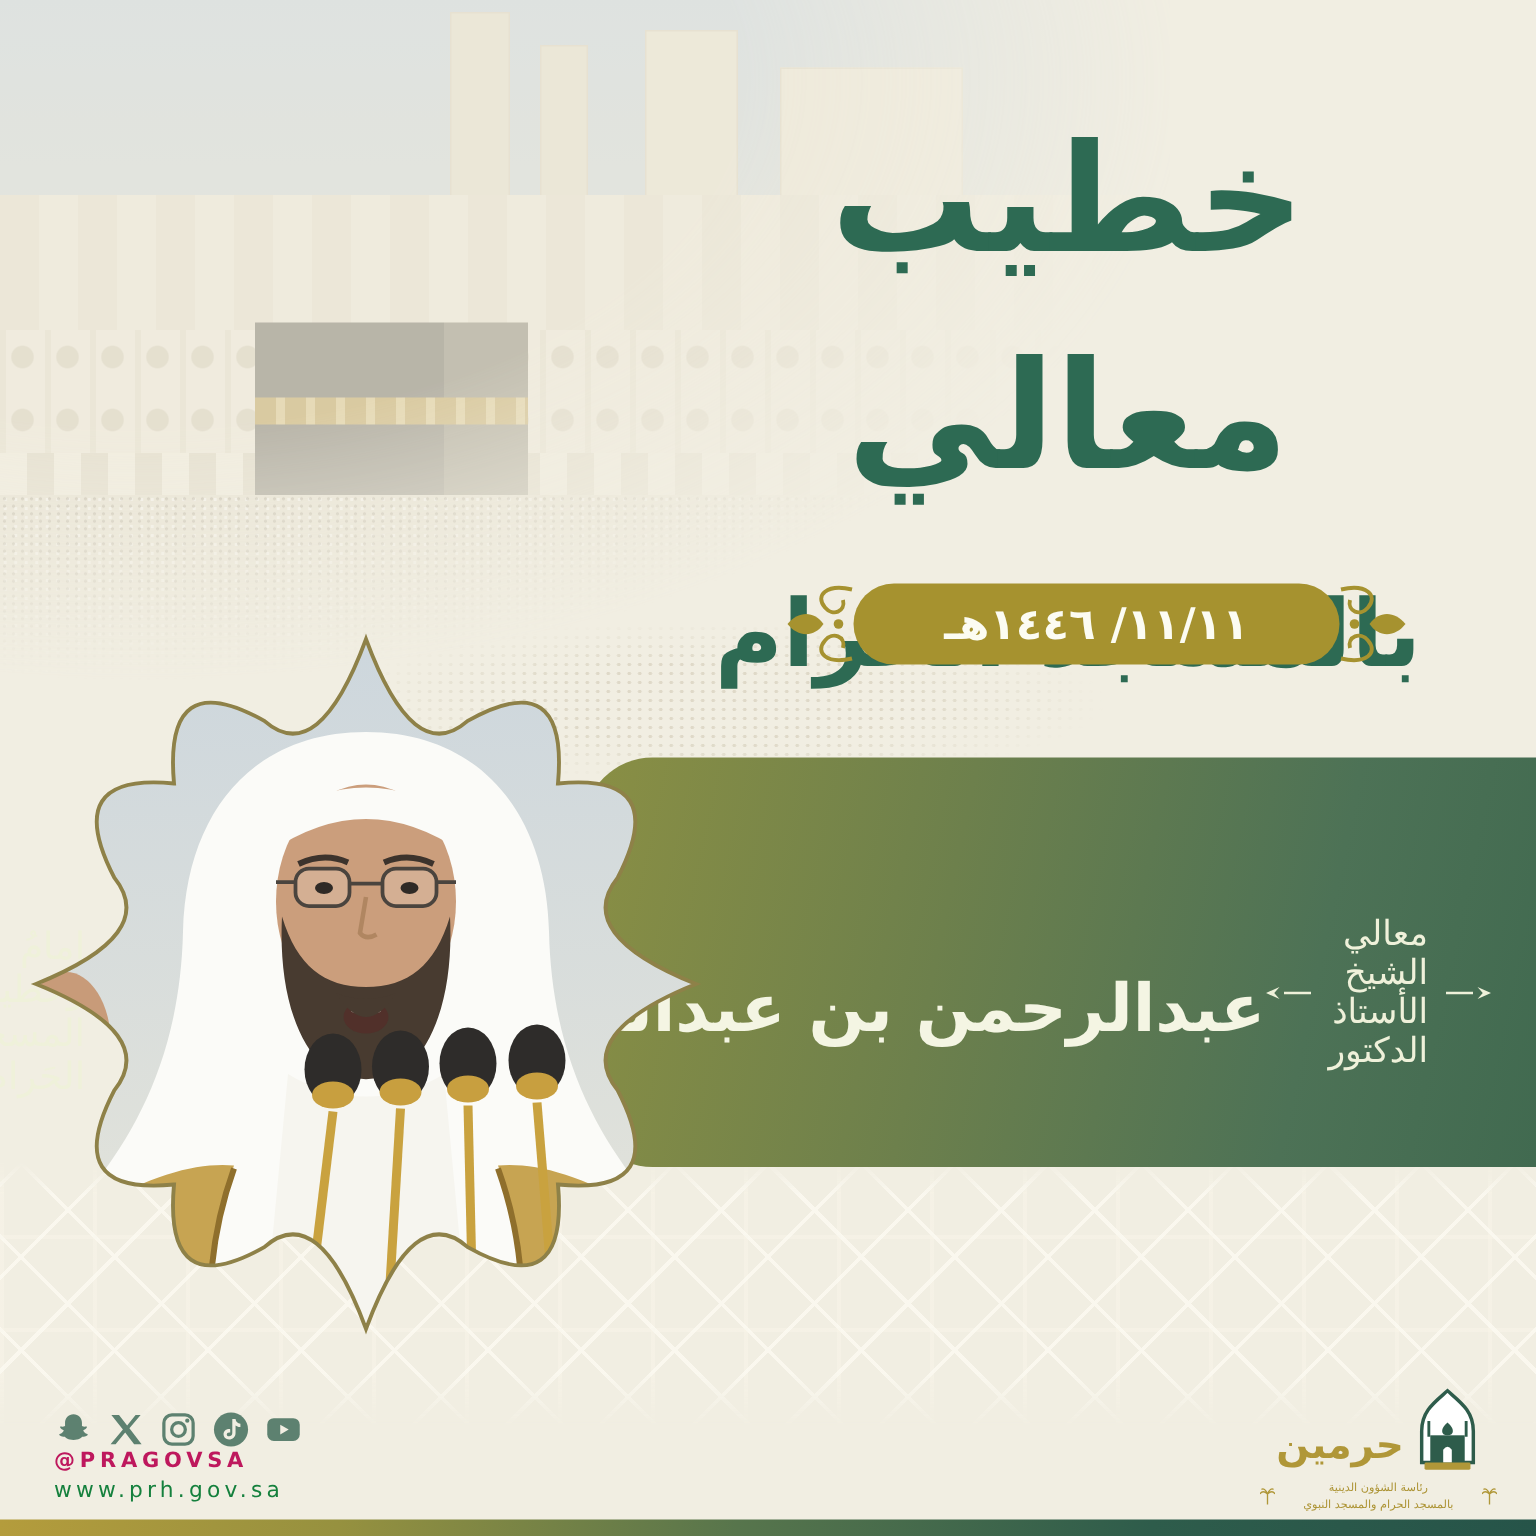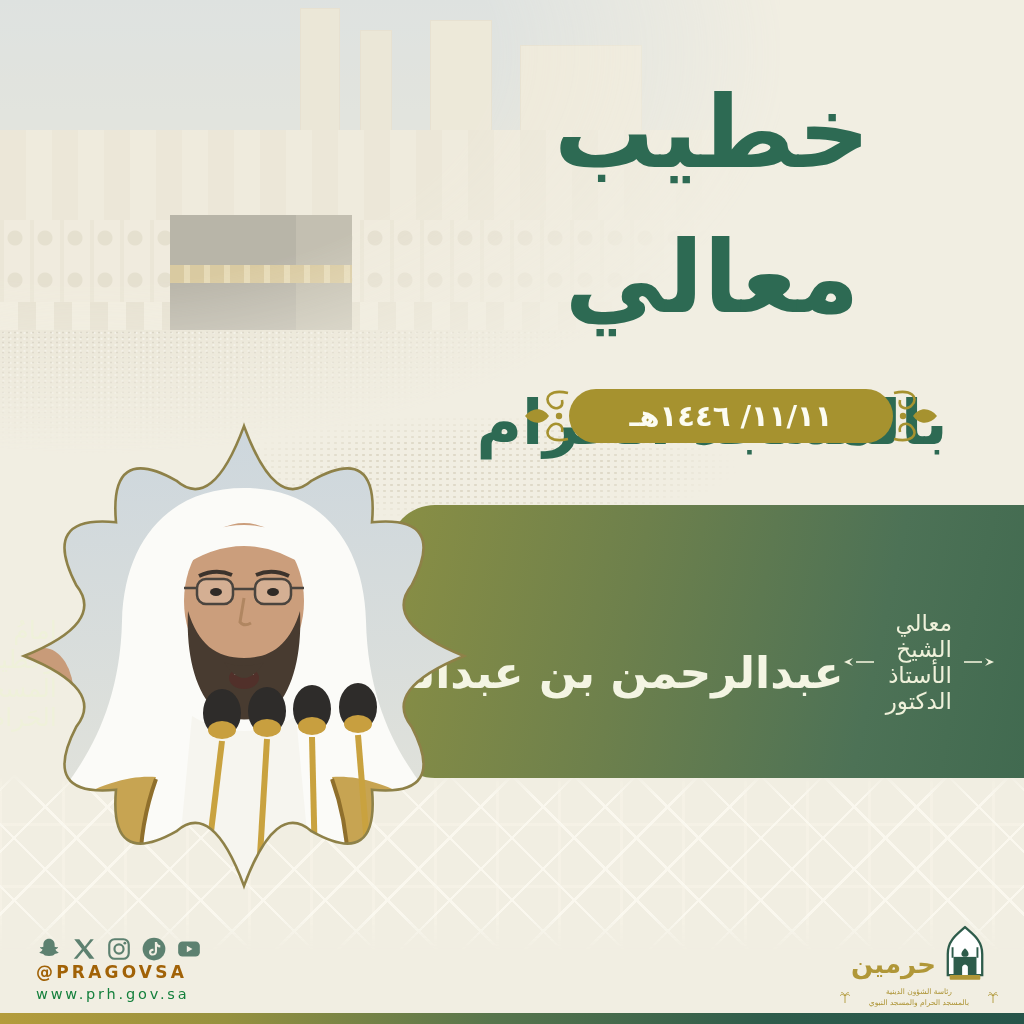--- a/index.html
+++ b/index.html
@@ -79,21 +79,21 @@
   .role{font-size:25px;}
   .mini-orn{flex:none;}
 
   
   .frame-svg{position:absolute;left:13px;top:415px;width:462px;height:482px;z-index:2;}
 
   
   .footer-left{position:absolute;left:36px;bottom:22px;z-index:3;}
   .social-row{display:flex;gap:9px;align-items:center;}
   .social-row svg{width:26px;height:26px;}
-  .handle{font-size:17px;font-weight:600;letter-spacing:3.2px;color:#a16207;}
+  .handle{font-size:14px;font-weight:600;letter-spacing:3.2px;color:#be185d;}
   .website{margin-top:4px;font-size:14.5px;letter-spacing:2.8px;color:#15803d;}
 
   .footer-logo{position:absolute;right:26px;bottom:16px;z-index:3;display:flex;flex-direction:column;align-items:center;justify-content:flex-end;}
   .logo-row{display:flex;align-items:flex-end;gap:7px;}
   .wordmark{font-size:26px;font-weight:700;color:#b09738;line-height:1;padding-bottom:6px;}
   .org-lines{margin-top:3px;display:flex;align-items:center;gap:19px;}
   .org-text{text-align:center;color:#ad9435;font-size:7.5px;line-height:1.5;direction:rtl;}
 
   .bottom-bar{position:absolute;left:0;bottom:0;width:100%;height:11px;z-index:4;
     background:linear-gradient(90deg,#b49c3c 0%,#96913f 22%,#57754c 48%,#2e5c4b 75%,#265449 100%);}

